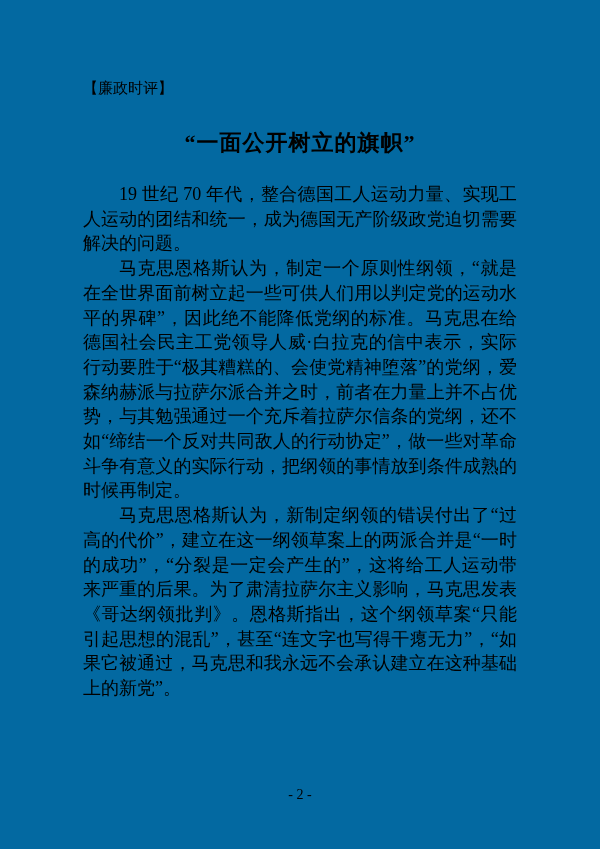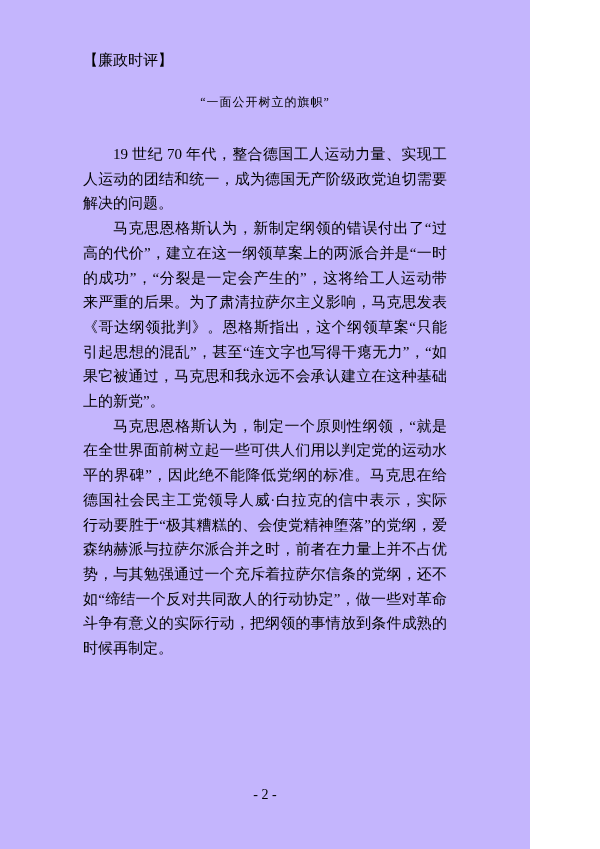--- a/index.html
+++ b/index.html
@@ -2,46 +2,46 @@
 <html><head>
 <meta charset="utf-8">
 <style>
   html, body {
     margin: 0;
     padding: 0;
     background: #ffffff;
   }
   .page {
     position: relative;
-    width: 530px;
+    width: 600px;
     height: 849px;
     margin: 0;
-    background: #c4b5fd;
+    background: #0369a1;
     color: #000000;
     font-family: "Liberation Serif", "DejaVu Serif", serif;
     box-sizing: border-box;
-    padding: 48px 83px 0 83px;
+    padding: 76px 83px 0 83px;
     overflow: hidden;
   }
   .doc-header {
     font-size: 15px;
     line-height: 25px;
     text-align: left;
   }
   .doc-title {
-    margin: 16px 0 0 0;
-    font-size: 12px;
-    font-weight: normal;
+    margin: 28px 0 0 0;
+    font-size: 22px;
+    font-weight: bold;
     text-align: center;
     line-height: 27px;
     letter-spacing: 1px;
   }
   .doc-body {
     margin-top: 26px;
-    font-size: 15px;
+    font-size: 18px;
     line-height: 24.7px;
     text-align: justify;
     text-justify: inter-ideograph;
   }
   .doc-body p {
     margin: 0;
     padding: 0;
     text-indent: 2em;
   }
   .page-number {
@@ -59,19 +59,19 @@
 <body>
 
 <div class="page">
 
   <div class="doc-header">【廉政时评】</div>
 
   <h1 class="doc-title">“一面公开树立的旗帜”</h1>
 
   <div class="doc-body">
     <p>19 世纪 70 年代，整合德国工人运动力量、实现工人运动的团结和统一，成为德国无产阶级政党迫切需要解决的问题。</p>
+    <p>马克思恩格斯认为，制定一个原则性纲领，“就是在全世界面前树立起一些可供人们用以判定党的运动水平的界碑”，因此绝不能降低党纲的标准。马克思在给德国社会民主工党领导人威·白拉克的信中表示，实际行动要胜于“极其糟糕的、会使党精神堕落”的党纲，爱森纳赫派与拉萨尔派合并之时，前者在力量上并不占优势，与其勉强通过一个充斥着拉萨尔信条的党纲，还不如“缔结一个反对共同敌人的行动协定”，做一些对革命斗争有意义的实际行动，把纲领的事情放到条件成熟的时候再制定。</p>
     <p>马克思恩格斯认为，新制定纲领的错误付出了“过高的代价”，建立在这一纲领草案上的两派合并是“一时的成功”，“分裂是一定会产生的”，这将给工人运动带来严重的后果。为了肃清拉萨尔主义影响，马克思发表《哥达纲领批判》。恩格斯指出，这个纲领草案“只能引起思想的混乱”，甚至“连文字也写得干瘪无力”，“如果它被通过，马克思和我永远不会承认建立在这种基础上的新党”。</p>
-    <p>马克思恩格斯认为，制定一个原则性纲领，“就是在全世界面前树立起一些可供人们用以判定党的运动水平的界碑”，因此绝不能降低党纲的标准。马克思在给德国社会民主工党领导人威·白拉克的信中表示，实际行动要胜于“极其糟糕的、会使党精神堕落”的党纲，爱森纳赫派与拉萨尔派合并之时，前者在力量上并不占优势，与其勉强通过一个充斥着拉萨尔信条的党纲，还不如“缔结一个反对共同敌人的行动协定”，做一些对革命斗争有意义的实际行动，把纲领的事情放到条件成熟的时候再制定。</p>
   </div>
 
   <div class="page-number">- 2 -</div>
 
 </div>
 
 </body></html>

